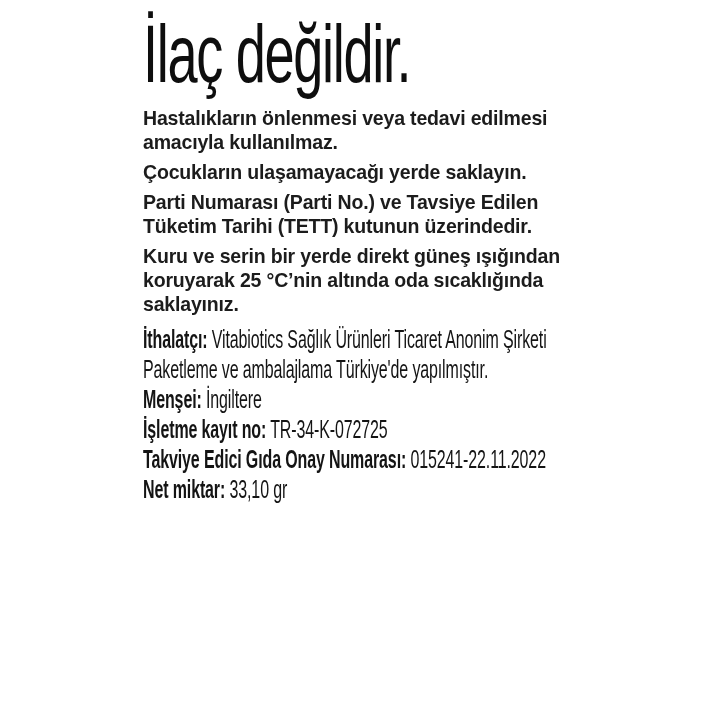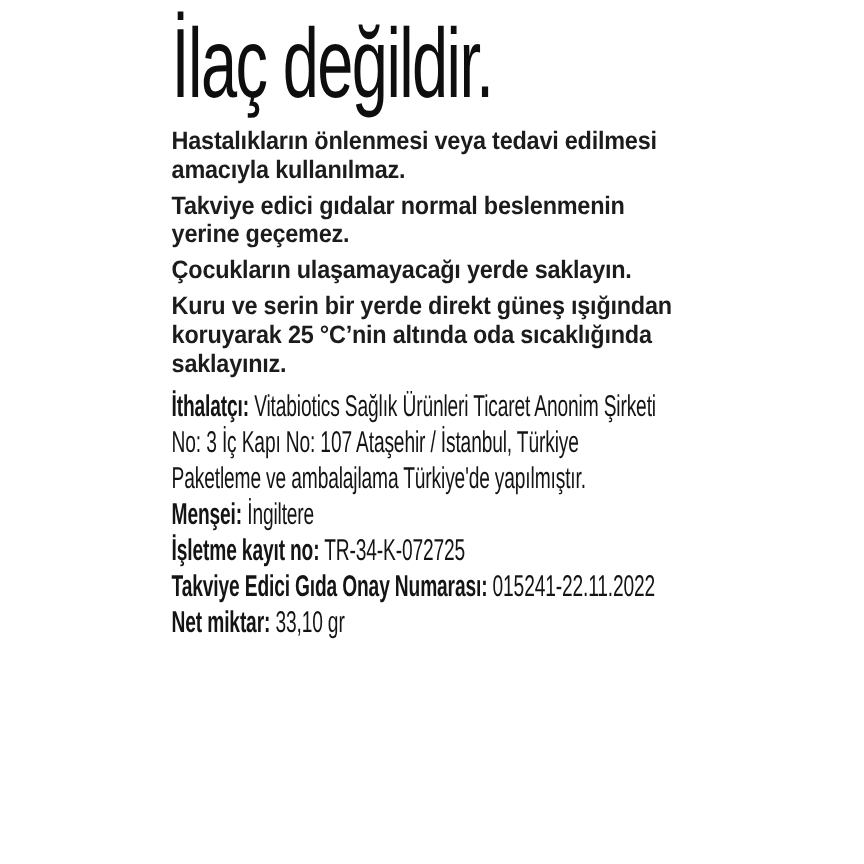--- a/index.html
+++ b/index.html
@@ -68,42 +68,37 @@
 <div class="sheet">
 
   <h1 class="title">İlaç değildir.</h1>
 
   <div class="warnings">
     <p class="warning">
       <span class="line">Hastalıkların önlenmesi veya tedavi edilmesi</span>
       <span class="line">amacıyla kullanılmaz.</span>
     </p>
     <p class="warning">
-      <span class="line">Takviye edici gıdalar normal beslenmenin</span>
-      <span class="line">yerine geçemez.</span>
+      <span class="line">Çocukların ulaşamayacağı yerde saklayın.</span>
     </p>
     <p class="warning">
-      <span class="line">Çocukların ulaşamayacağı yerde saklayın.</span>
+      <span class="line">Parti Numarası (Parti No.) ve Tavsiye Edilen</span>
+      <span class="line">Tüketim Tarihi (TETT) kutunun üzerindedir.</span>
     </p>
     <p class="warning">
       <span class="line">Kuru ve serin bir yerde direkt güneş ışığından</span>
       <span class="line">koruyarak 25 °C’nin altında oda sıcaklığında</span>
       <span class="line">saklayınız.</span>
     </p>
   </div>
 
   <div class="details">
     <p class="detail-row">
       <span class="detail-inner">
         <span class="detail-label">İthalatçı:</span><span class="detail-value"> Vitabiotics Sağlık Ürünleri Ticaret Anonim Şirketi</span>
-      </span>
-    </p>
-    <p class="detail-row">
-      <span class="detail-inner">
-        <span class="detail-value">No: 3 İç Kapı No: 107 Ataşehir / İstanbul, Türkiye</span>
       </span>
     </p>
     <p class="detail-row">
       <span class="detail-inner">
         <span class="detail-value">Paketleme ve ambalajlama Türkiye'de yapılmıştır.</span>
       </span>
     </p>
     <p class="detail-row">
       <span class="detail-inner">
         <span class="detail-label">Menşei:</span><span class="detail-value"> İngiltere</span>

